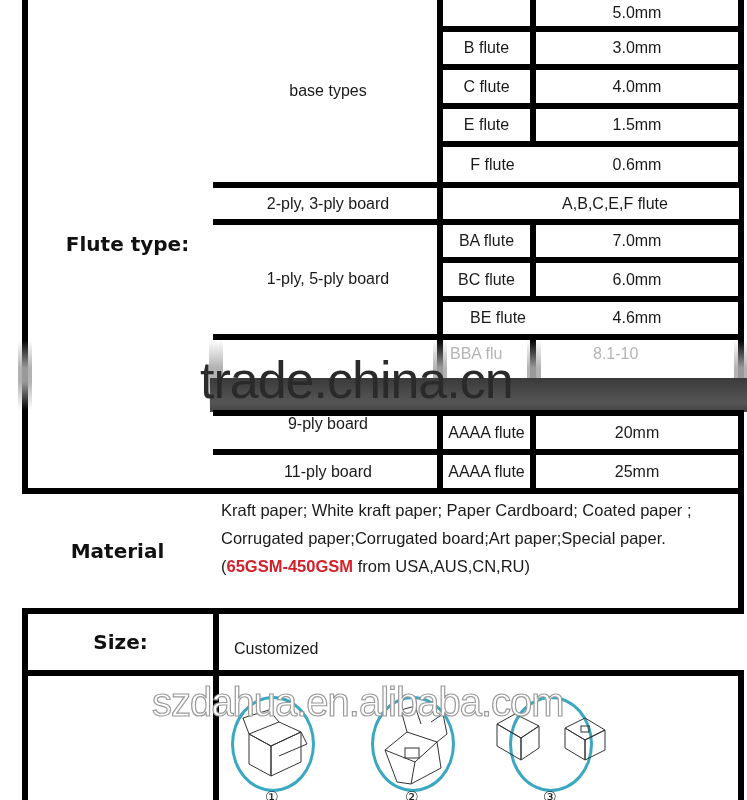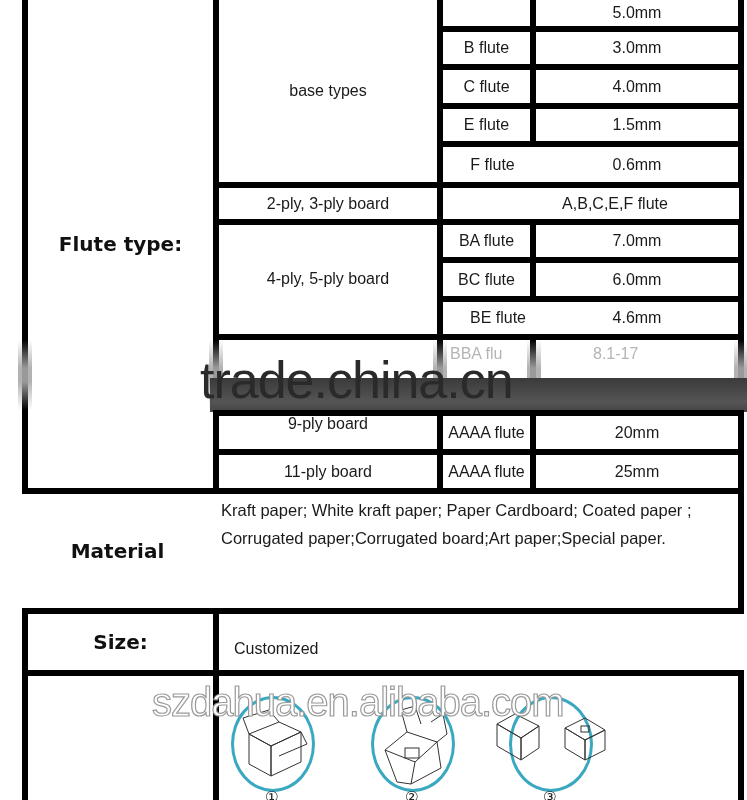--- a/index.html
+++ b/index.html
@@ -27,21 +27,21 @@
   .circle { position:absolute; border:3px solid #3aa8c1; border-radius:50%; box-sizing:border-box; }
   .num { position:absolute; font-size:15px; color:#222; font-family:"DejaVu Sans", sans-serif; }
 </style>
 </head>
 <body>
 
 <div class="bar" style="left:22px;top:0;width:6px;height:800px;"></div>
 <div class="bar" style="left:738px;top:0;width:6px;height:800px;"></div>
 <div class="bar" style="left:213px;top:0;width:6px;height:800px;"></div>
 
-<div class="cell label" style="left:28px;top:0;width:185px;height:488px;">Flute type:</div>
+<div class="cell label" style="left:35px;top:0;width:185px;height:488px;">Flute type:</div>
 
 <div class="bar" style="left:437px;top:0;width:6px;height:492px;"></div>
 <div class="bar" style="left:530px;top:0;width:6px;height:186px;"></div>
 <div class="bar" style="left:530px;top:224px;width:6px;height:268px;"></div>
 
 <div class="cell" style="left:219px;top:0;width:218px;height:182px;">base types</div>
 <div class="bar" style="left:213px;top:182px;width:531px;height:6px;"></div>
 
 <div class="cell" style="left:443px;top:0;width:87px;height:26px;margin-top:32px;">A flute</div>
 <div class="cell" style="left:536px;top:0;width:202px;height:26px;">5.0mm</div>
@@ -59,37 +59,37 @@
 <div class="cell" style="left:536px;top:109px;width:202px;height:32px;">1.5mm</div>
 <div class="bar" style="left:437px;top:141px;width:307px;height:6px;"></div>
 
 <div class="cell" style="left:443px;top:147px;width:99px;height:35px;">F flute</div>
 <div class="cell" style="left:536px;top:147px;width:202px;height:35px;">0.6mm</div>
 
 <div class="cell" style="left:219px;top:188px;width:218px;height:31px;">2-ply, 3-ply board</div>
 <div class="cell" style="left:443px;top:188px;width:248px;height:31px;margin-left:48px;">A,B,C,E,F flute</div>
 <div class="bar" style="left:213px;top:219px;width:531px;height:6px;"></div>
 
-<div class="cell" style="left:219px;top:225px;width:218px;height:108px;">4-ply, 5-ply board</div>
+<div class="cell" style="left:219px;top:225px;width:218px;height:108px;">1-ply, 5-ply board</div>
 
 <div class="cell" style="left:443px;top:225px;width:87px;height:32px;">BA flute</div>
 <div class="cell" style="left:536px;top:225px;width:202px;height:32px;">7.0mm</div>
 <div class="bar" style="left:437px;top:257px;width:307px;height:6px;"></div>
 
 <div class="cell" style="left:443px;top:263px;width:87px;height:33px;">BC flute</div>
 <div class="cell" style="left:536px;top:263px;width:202px;height:33px;">6.0mm</div>
 <div class="bar" style="left:437px;top:296px;width:307px;height:6px;"></div>
 
 <div class="cell" style="left:443px;top:302px;width:110px;height:32px;">BE flute</div>
 <div class="cell" style="left:536px;top:302px;width:202px;height:32px;">4.6mm</div>
 <div class="bar" style="left:213px;top:334px;width:531px;height:6px;"></div>
 
 <div class="cell" style="left:219px;top:340px;width:218px;height:70px;"></div>
 <div class="ghost" style="left:450px;">BBA flu</div>
-<div class="ghost" style="left:593px;">8.1-17</div>
+<div class="ghost" style="left:593px;">8.1-10</div>
 <div class="blur" style="left:18px;"></div>
 <div class="blur" style="left:209px;"></div>
 <div class="blur" style="left:433px;"></div>
 <div class="blur" style="left:527px;"></div>
 <div class="blur" style="left:734px;"></div>
 
 <div class="wm1-band"></div>
 <div class="wm1-text">trade.china.cn</div>
 
 <div class="bar" style="left:213px;top:410px;width:531px;height:6px;"></div>
@@ -102,20 +102,21 @@
 <div class="cell" style="left:219px;top:455px;width:218px;height:33px;">11-ply board</div>
 <div class="cell" style="left:443px;top:455px;width:87px;height:33px;">AAAA flute</div>
 <div class="cell" style="left:536px;top:455px;width:202px;height:33px;">25mm</div>
 
 <div class="bar" style="left:22px;top:488px;width:722px;height:6px;"></div>
 
 <div class="cell label" style="left:11px;top:494px;width:213px;height:114px;">Material</div>
 <div class="material-text">
   <div>Kraft paper; White kraft paper; Paper Cardboard; Coated paper ;</div>
   <div>Corrugated paper;Corrugated board;Art paper;Special paper.</div>
+  <div><span>(</span><span class="red">65GSM-450GSM</span><span> from USA,AUS,CN,RU)</span></div>
 </div>
 
 <div class="bar" style="left:22px;top:608px;width:722px;height:6px;"></div>
 
 <div class="cell label" style="left:28px;top:614px;width:185px;height:56px;">Size:</div>
 <div class="cell left" style="left:234px;top:614px;width:515px;height:56px;align-items:flex-start;padding-top:26px;">Customized</div>
 
 <div class="bar" style="left:22px;top:670px;width:722px;height:6px;"></div>
 
 <div class="abs" style="left:219px;top:676px;width:519px;height:124px;">

